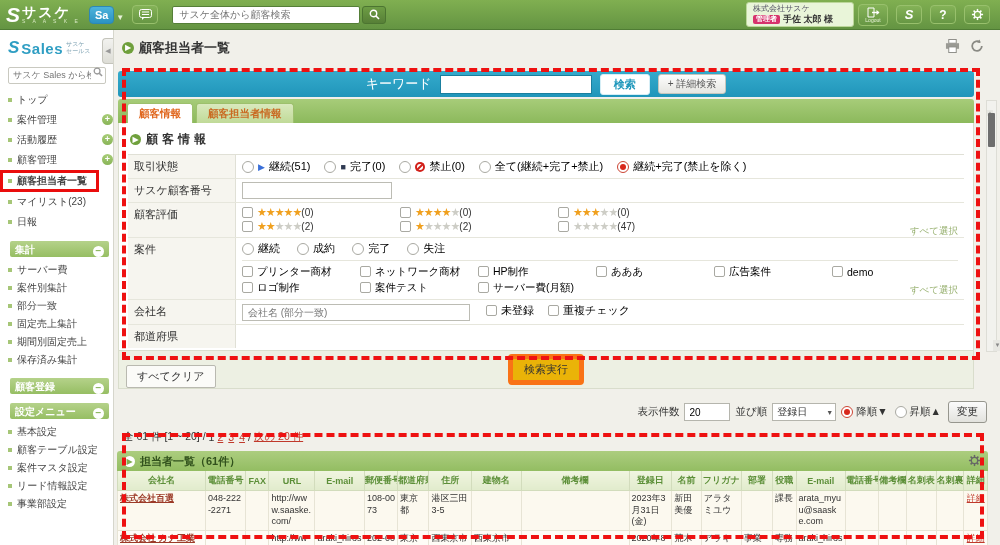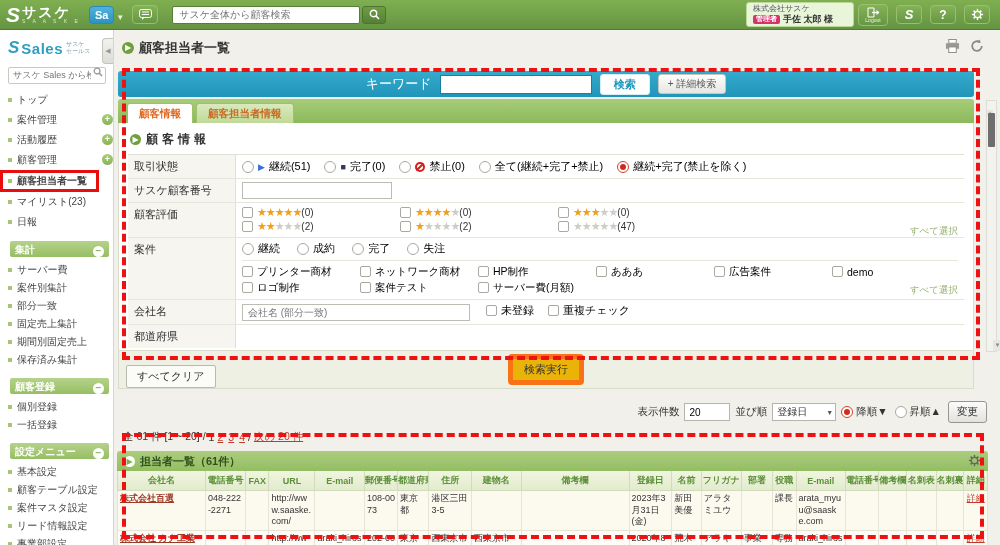--- a/index.html
+++ b/index.html
@@ -310,32 +310,20 @@
             <span class="sq"></span>
             <span class="lbl">保存済み集計</span>
           </li>
         </ul>
     </div>
     <div class="side-sec">
       <div class="sec-bar">
         <span>顧客登録</span>
         <span class="minus">−</span>
       </div>
-      <ul class="side-menu">
-
-          <li class="side-item">
-            <span class="sq"></span>
-            <span class="lbl">個別登録</span>
-          </li>
-
-          <li class="side-item">
-            <span class="sq"></span>
-            <span class="lbl">一括登録</span>
-          </li>
-        </ul>
     </div>
     <div class="side-sec">
       <div class="sec-bar">
         <span>設定メニュー</span>
         <span class="minus">−</span>
       </div>
       <ul class="side-menu">
 
           <li class="side-item">
             <span class="sq"></span>

